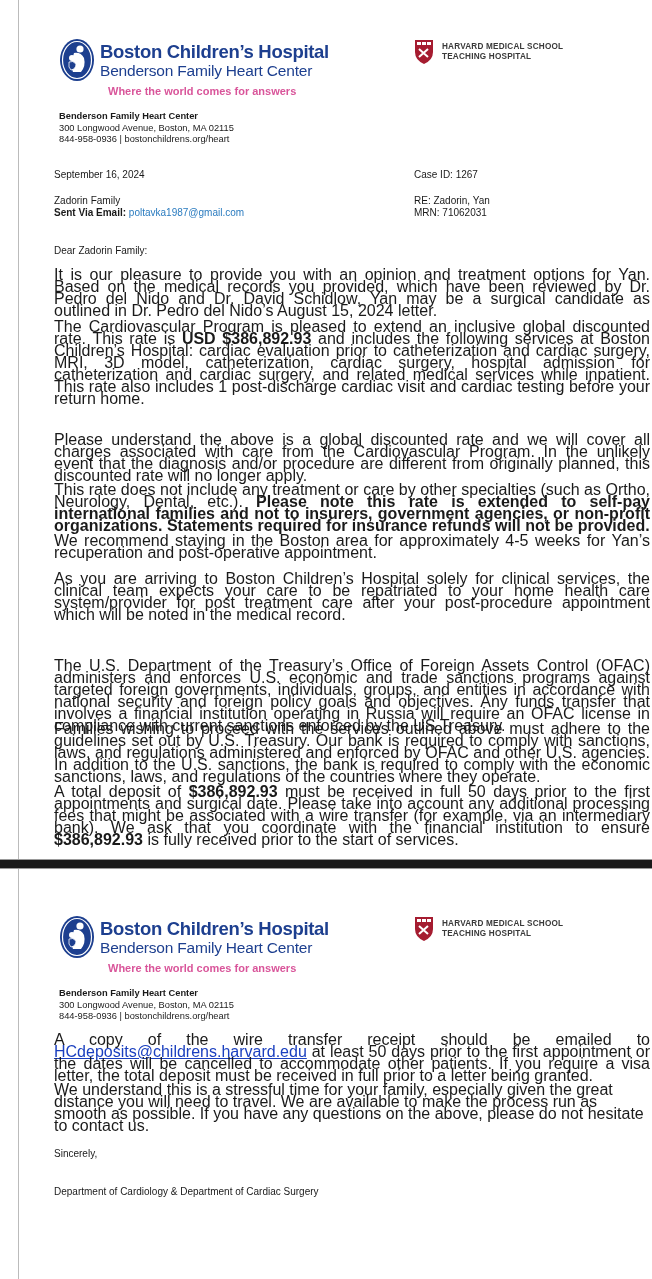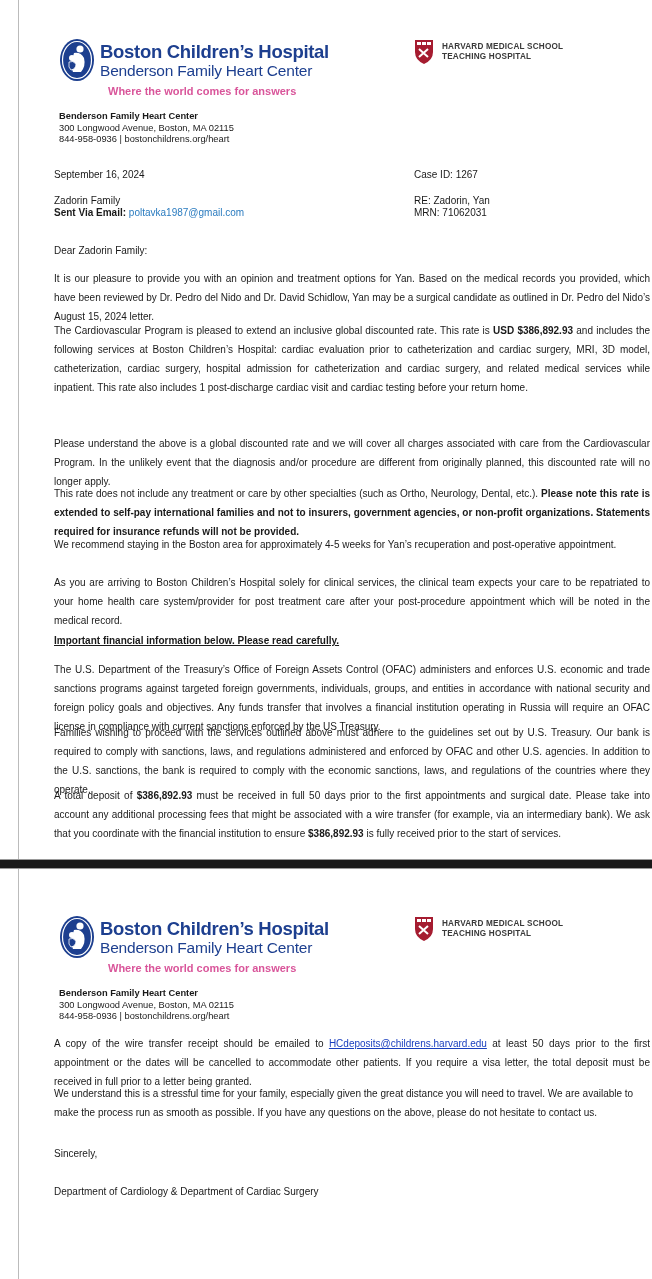--- a/index.html
+++ b/index.html
@@ -19,21 +19,21 @@
   .tagline { position: absolute; left: 89px; font-size: 11px; font-weight: bold; color: #d9559a; }
 
   .hms { position: absolute; left: 395px; display: flex; align-items: center; }
   .hms-shield { width: 20px; height: 26px; }
   .hms-text { margin-left: 8px; font-size: 8.2px; font-weight: bold; color: #3a3a3a; line-height: 10px; letter-spacing: 0.2px; }
 
   .addr { position: absolute; left: 40px; font-size: 9.3px; line-height: 11.5px; }
   .addr .b { font-weight: bold; }
 
   .txt { position: absolute; font-size: 10px; line-height: 11.7px; }
-  .para { position: absolute; left: 35px; width: 596px; font-size: 10px; line-height: 19px;
+  .para { position: absolute; left: 35px; width: 596px; font-size: 16px; line-height: 12px;
           text-align: justify; margin: 0; }
   .para b { font-weight: bold; }
   .email-link { color: #2a7bbf; font-weight: normal; }
   .mail-link { color: #1a3fbf; text-decoration: underline; }
   .heading-u { font-weight: bold; text-decoration: underline; }
 </style>
 </head>
 <body>
 
 <div class="page page1">
@@ -93,21 +93,20 @@
 
 
   <p class="para" style="top:484px;"><span>This rate does not include any treatment or care by other specialties (such as Ortho, Neurology, Dental, etc.). </span><b>Please note this rate is extended to self-pay international families and not to insurers, government agencies, or non-profit organizations. Statements required for insurance refunds will not be provided.</b></p>
 
   <p class="para" style="top:434px;">Please understand the above is a global discounted rate and we will cover all charges associated with care from the Cardiovascular Program. In the unlikely event that the diagnosis and/or procedure are different from originally planned, this discounted rate will no longer apply.</p>
 
   <p class="para" style="top:535px;">We recommend staying in the Boston area for approximately 4-5 weeks for Yan’s recuperation and post-operative appointment.</p>
 
   <p class="para" style="top:573px;">As you are arriving to Boston Children’s Hospital solely for clinical services, the clinical team expects your care to be repatriated to your home health care system/provider for post treatment care after your post-procedure appointment which will be noted in the medical record.</p>
 
-  <div class="txt heading-u" style="left:35px; top:635px;">Important financial information below. Please read carefully.</div>
 
   <p class="para" style="top:660px;">The U.S. Department of the Treasury’s Office of Foreign Assets Control (OFAC) administers and enforces U.S. economic and trade sanctions programs against targeted foreign governments, individuals, groups, and entities in accordance with national security and foreign policy goals and objectives. Any funds transfer that involves a financial institution operating in Russia will require an OFAC license in compliance with current sanctions enforced by the US Treasury.</p>
 
   <p class="para" style="top:723px;">Families wishing to proceed with the services outlined above must adhere to the guidelines set out by U.S. Treasury. Our bank is required to comply with sanctions, laws, and regulations administered and enforced by OFAC and other U.S. agencies. In addition to the U.S. sanctions, the bank is required to comply with the economic sanctions, laws, and regulations of the countries where they operate.</p>
 
   <p class="para" style="top:786px;"><span>A total deposit of </span><b>$386,892.93</b><span> must be received in full 50 days prior to the first appointments and surgical date. Please take into account any additional processing fees that might be associated with a wire transfer (for example, via an intermediary bank). We ask that you coordinate with the financial institution to ensure </span><b>$386,892.93</b><span> is fully received prior to the start of services.</span></p>
 </div>
 
 <div class="divider"></div>
 

